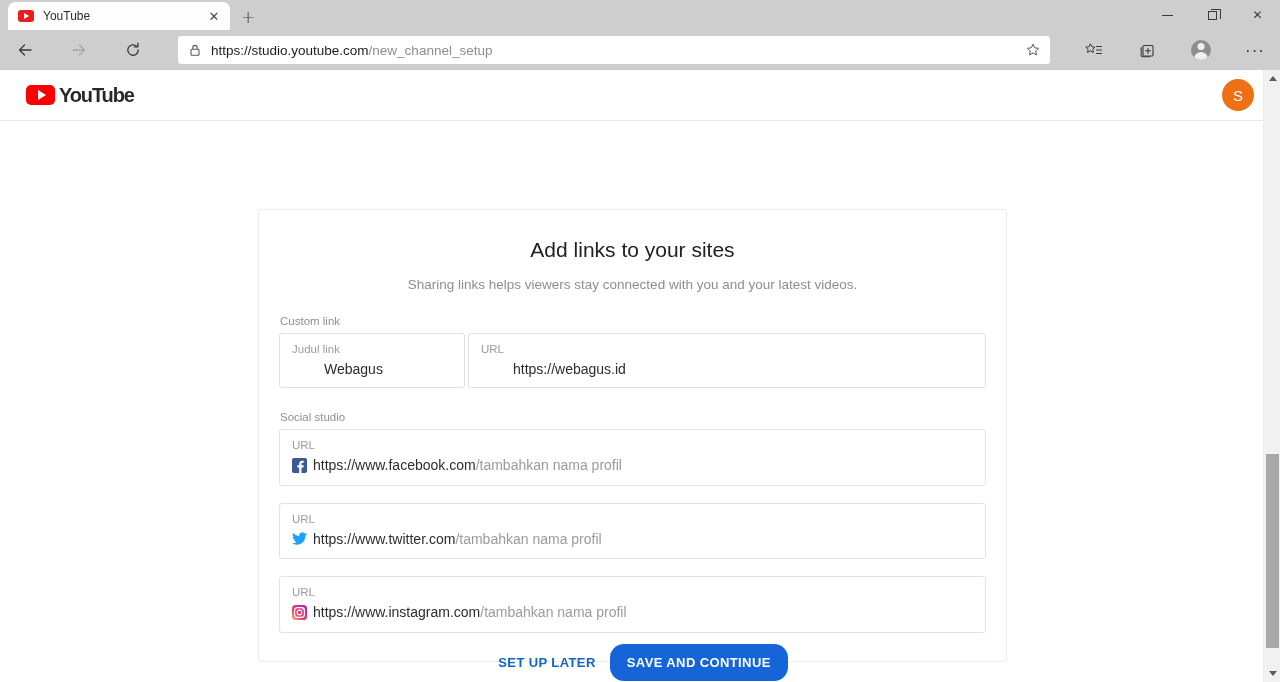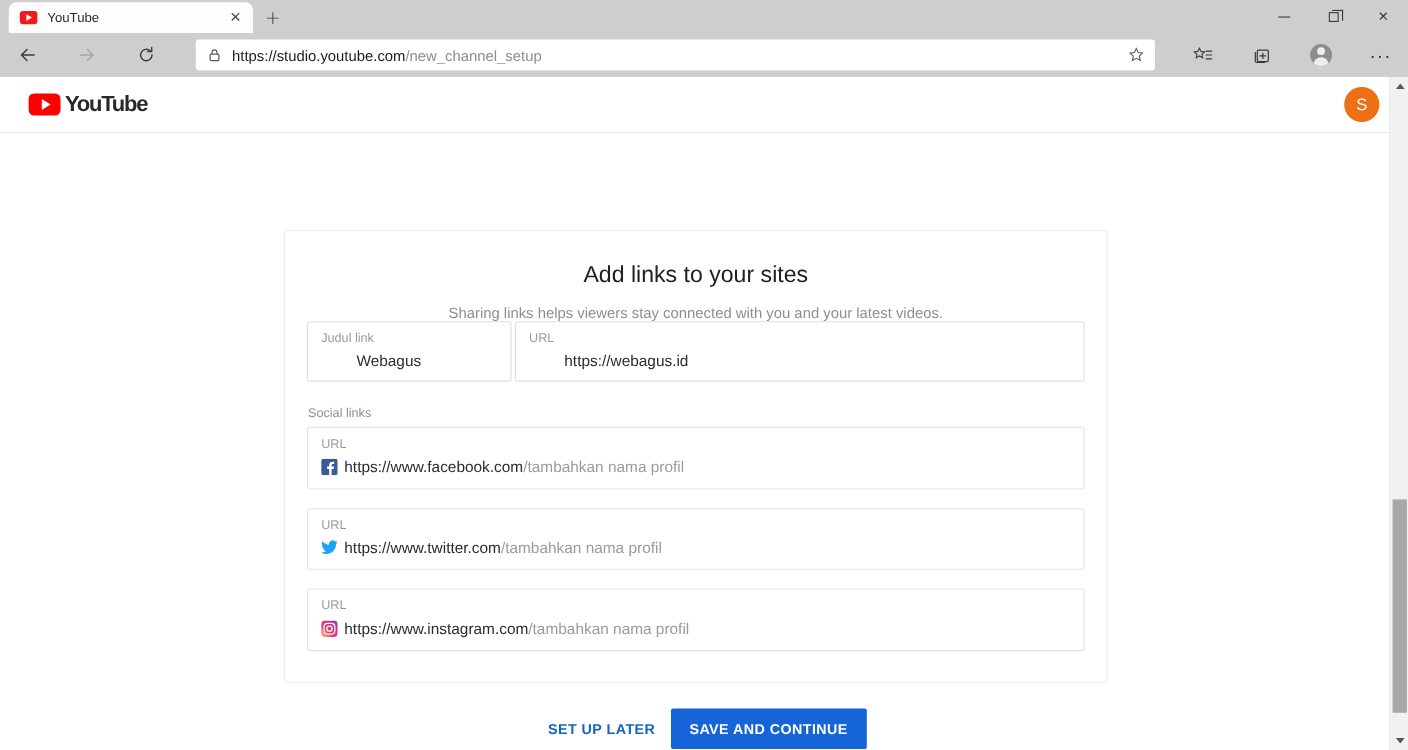--- a/index.html
+++ b/index.html
@@ -254,21 +254,21 @@
     color: #1565c0;
     letter-spacing: 0.4px;
     background: none; border: none;
     padding: 8px 6px;
     font-family: "Liberation Sans", sans-serif;
   }
   .btn-primary {
     font-size: 13px; font-weight: bold;
     color: #ffffff;
     background: #1565d8;
-    border: none; border-radius: 2px;
+    border: none; border-radius: 14px;
     padding: 11px 17px;
     letter-spacing: 0.4px;
     font-family: "Liberation Sans", sans-serif;
   }
 
   
   .scrollbar {
     position: absolute;
     right: 0; top: 0;
     width: 17px; height: 612px;
@@ -387,33 +387,34 @@
     </div>
     <div class="yt-avatar">S</div>
   </div>
 
   <div class="content-area">
 
     <div class="card">
       <h1 class="card-title">Add links to your sites</h1>
       <p class="card-sub">Sharing links helps viewers stay connected with you and your latest videos.</p>
 
+      <div class="section-label">Custom link</div>
 
       <div class="field-row">
         <div class="field title-field">
           <div class="field-label">Judul link</div>
           <div class="field-value">Webagus</div>
         </div>
         <div class="field url-field">
           <div class="field-label">URL</div>
           <div class="field-value">https://webagus.id</div>
         </div>
       </div>
 
-      <div class="section-label social">Social links</div>
+      <div class="section-label social">Social studio</div>
 
       <div class="social-field">
         <div class="field-label">URL</div>
         <div class="social-value">
           <span class="social-icon">
             <svg width="15" height="15" viewBox="0 0 15 15">
                 <rect width="15" height="15" rx="2" fill="#3b5998"></rect>
                 <path d="M9.5 15V9.4h1.9l.3-2.2H9.5V5.8c0-.63.18-1.06 1.09-1.06h1.16V2.78c-.2-.03-.89-.09-1.69-.09-1.67 0-2.81 1.02-2.81 2.89v1.61H5.33v2.2h1.91V15z" fill="#ffffff"></path>
               </svg>
           </span>

